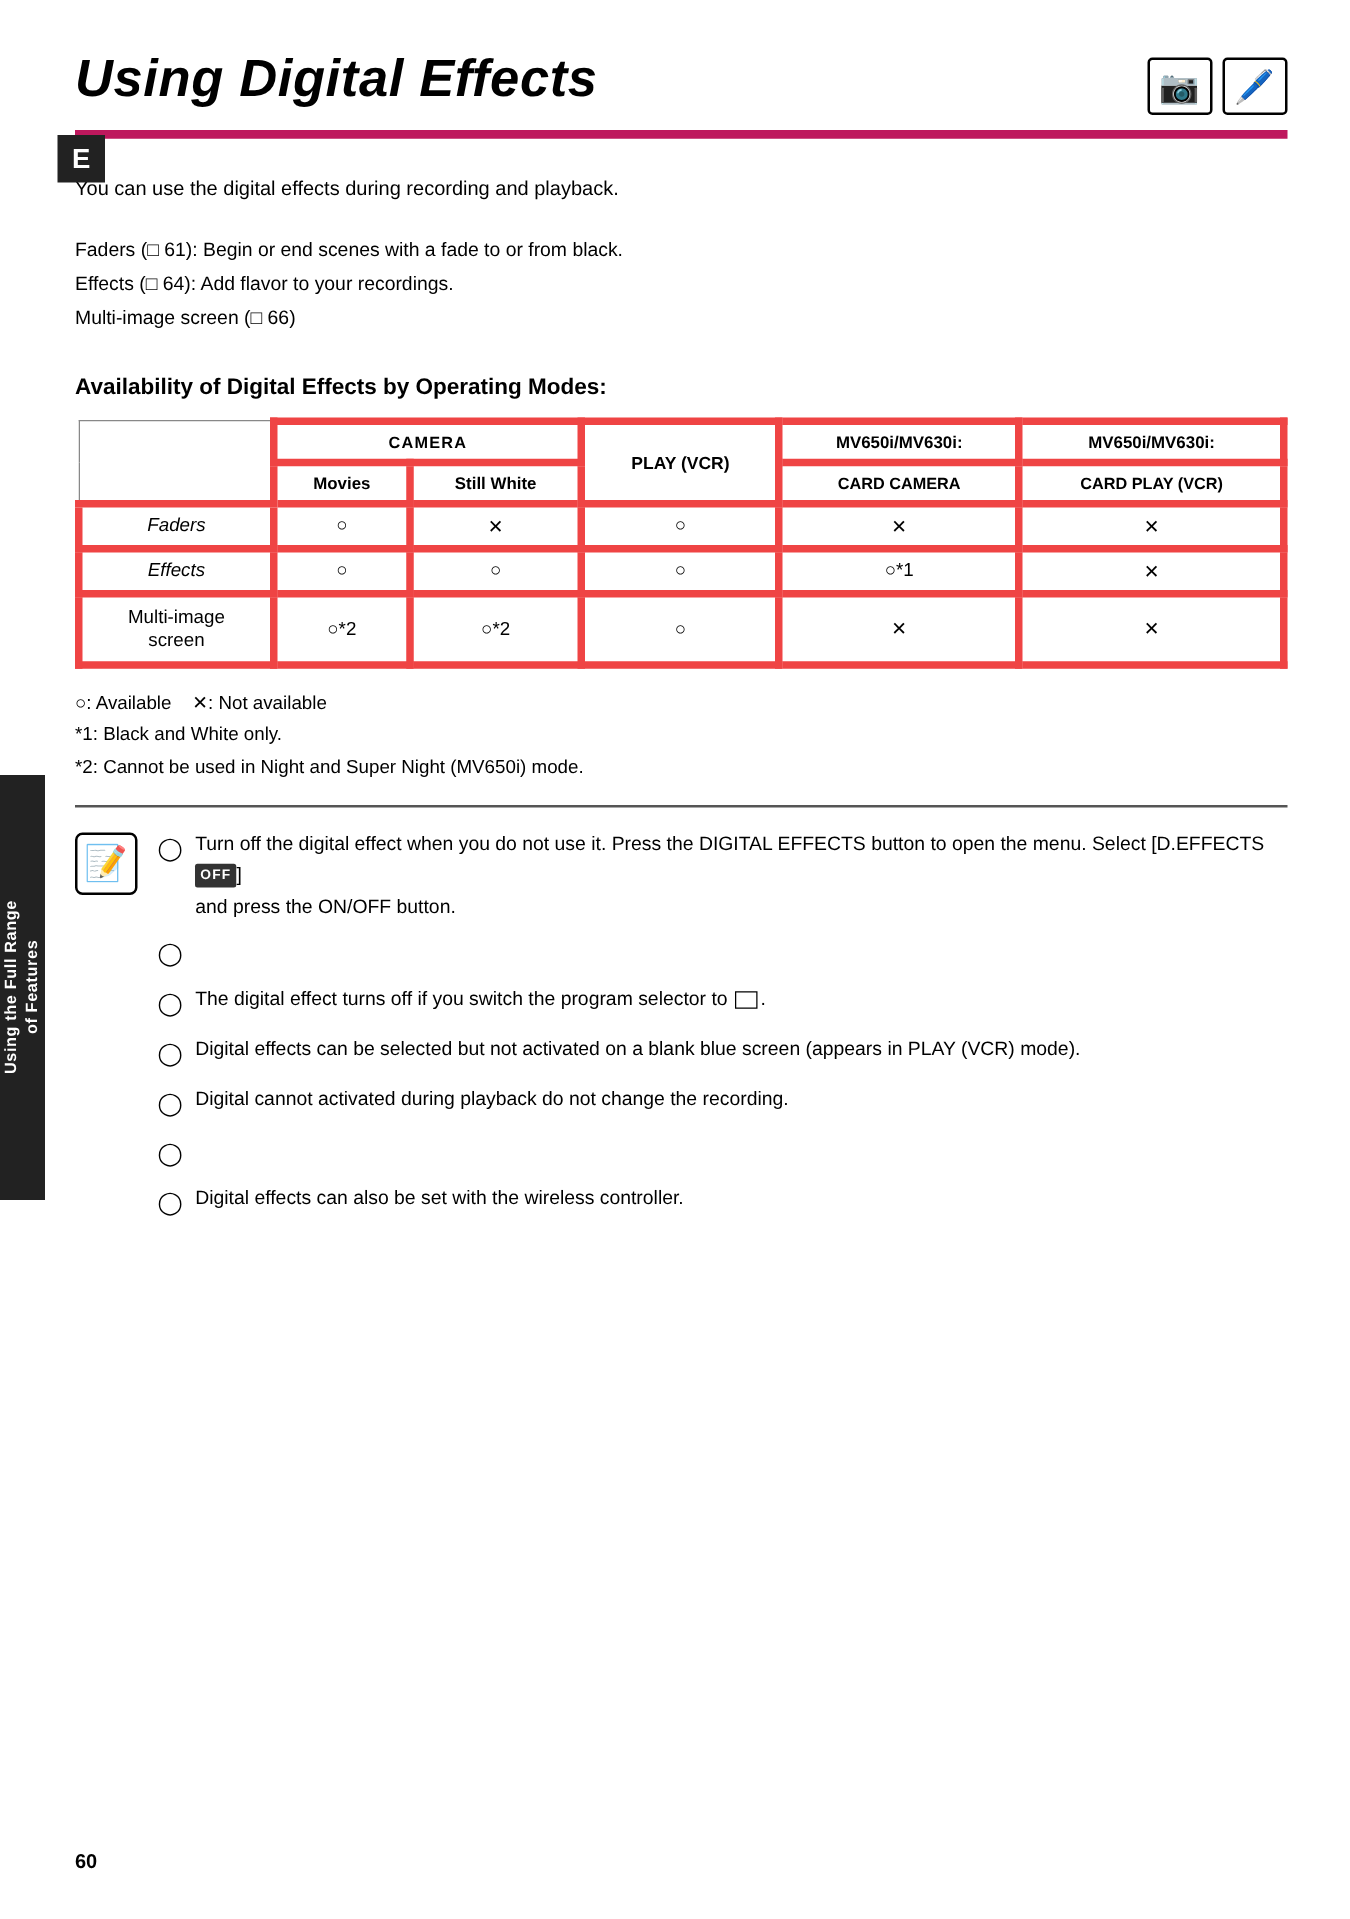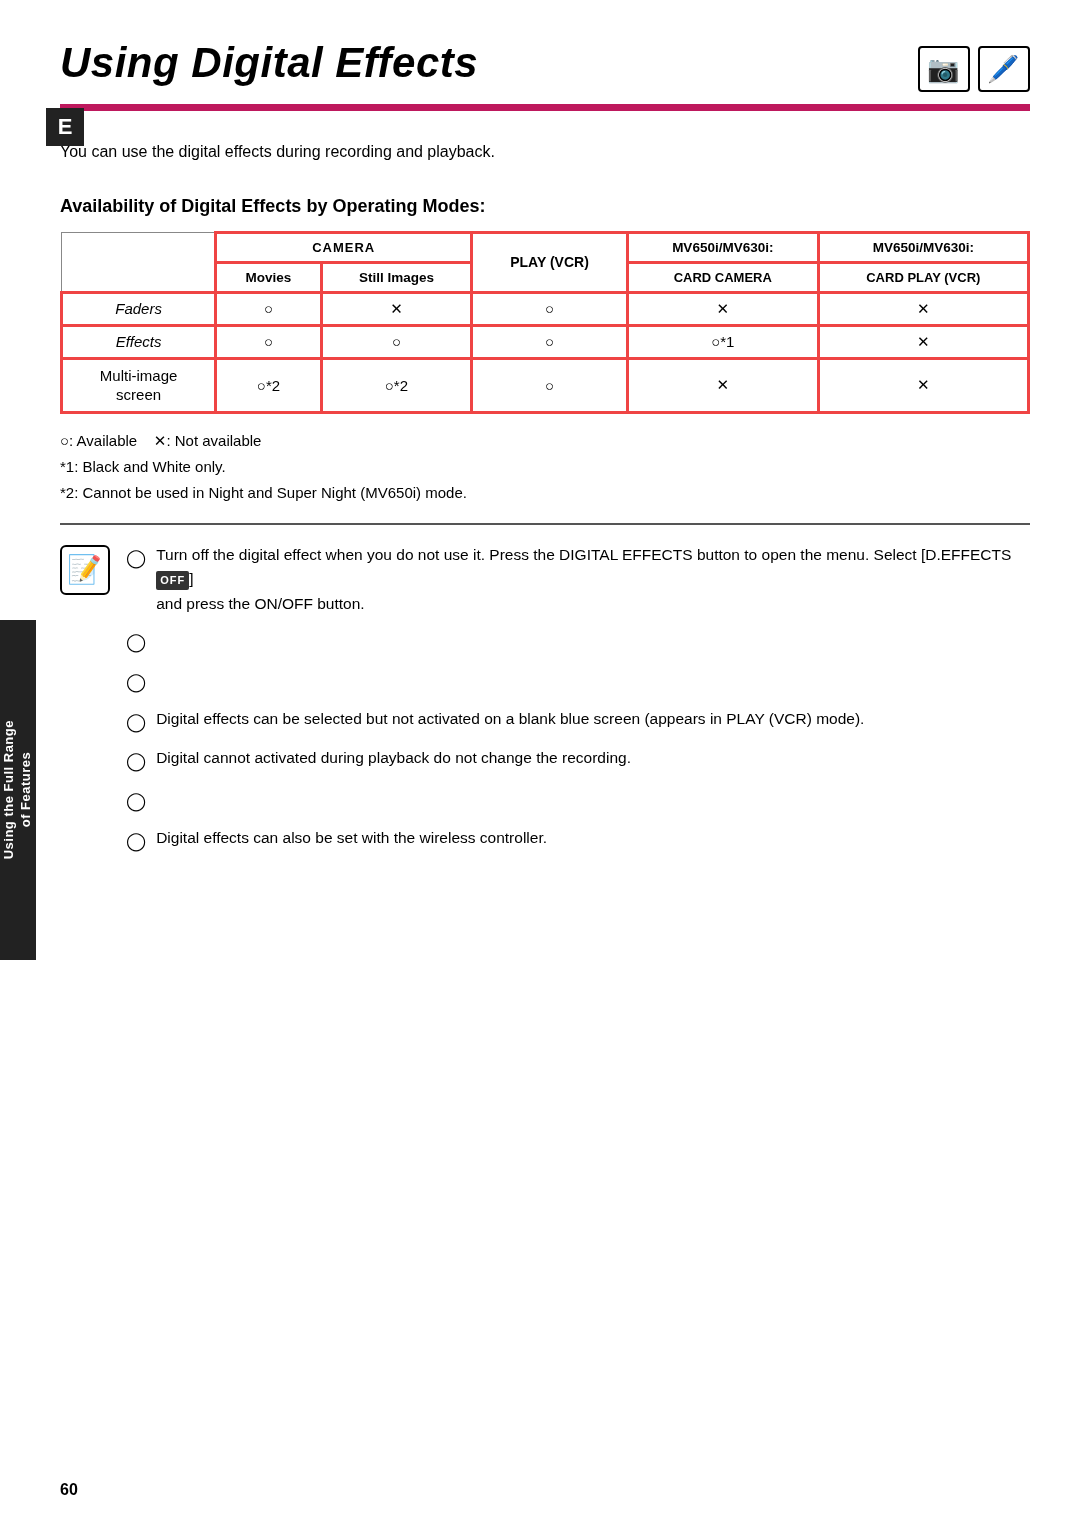--- a/index.html
+++ b/index.html
@@ -127,21 +127,21 @@
     
     .effects-table {
       width: 100%;
       border-collapse: collapse;
       font-size: 15px;
       margin-bottom: 18px;
     }
 
     .effects-table th,
     .effects-table td {
-      border: 3px solid #ef4444;
+      border: 6px solid #ef4444;
       text-align: center;
       padding: 6px 10px;
       vertical-align: middle;
     }
 
     .effects-table th {
       font-weight: bold;
       background: #fff;
     }
 
@@ -302,35 +302,40 @@
           <span>📷</span>
         </div>
         <div class="icon-box">
           <span>🖊️</span>
         </div>
       </div>
     </div>
 
     <div class="intro-text">You can use the digital effects during recording and playback.</div>
 
+    <div class="info-lines">
+      <div>Faders (□ 61): Begin or end scenes with a fade to or from black.</div>
+      <div>Effects (□ 64): Add flavor to your recordings.</div>
+      <div>Multi-image screen (□ 66)</div>
+    </div>
 
     <div class="section-heading">Availability of Digital Effects by Operating Modes:</div>
 
     <table class="effects-table">
       <thead>
         <tr>
           <th rowspan="2" style="border-top:1px solid #888; border-left:1px solid #888; border-right:1px solid #888;"></th>
           <th colspan="2" class="th-main th-camera">CAMERA</th>
           <th rowspan="2" class="th-play">PLAY (VCR)</th>
           <th class="th-mv-top">MV650i/MV630i:</th>
           <th class="th-mv-top">MV650i/MV630i:</th>
         </tr>
         <tr>
           <th class="th-sub">Movies</th>
-          <th class="th-sub">Still Images</th>
+          <th class="th-sub">Still White</th>
           <th class="th-sub" style="font-weight:bold; font-size:13px;">CARD CAMERA</th>
           <th class="th-sub" style="font-weight:bold; font-size:13px;">CARD PLAY (VCR)</th>
         </tr>
       </thead>
       <tbody id="table-body">
       <tr>
             <td class="row-label">Faders</td>
             <td>○</td>
             <td>✕</td>
             <td>○</td>
@@ -375,20 +380,21 @@
       <div class="tip-item">
             <span class="tip-bullet">◯</span>
             <span class="tip-text">Turn off the digital effect when you do not use it.
 Press the DIGITAL EFFECTS button to open the menu. Select [D.EFFECTS <span class="off-badge">OFF</span>]<br>and press the ON/OFF button.</span>
           </div>
           <div class="tip-item">
             <span class="tip-bullet">◯</span>
           </div>
           <div class="tip-item">
             <span class="tip-bullet">◯</span>
+            <span class="tip-text">The digital effect turns off if you switch the program selector to <span class="prog-icon"></span>.</span>
           </div>
           <div class="tip-item">
             <span class="tip-bullet">◯</span>
             <span class="tip-text">Digital effects can be selected but not activated on a blank blue screen (appears in PLAY (VCR) mode).</span>
           </div>
           <div class="tip-item">
             <span class="tip-bullet">◯</span>
             <span class="tip-text">Digital cannot activated during playback do not change the recording.</span>
           </div>
           <div class="tip-item">

